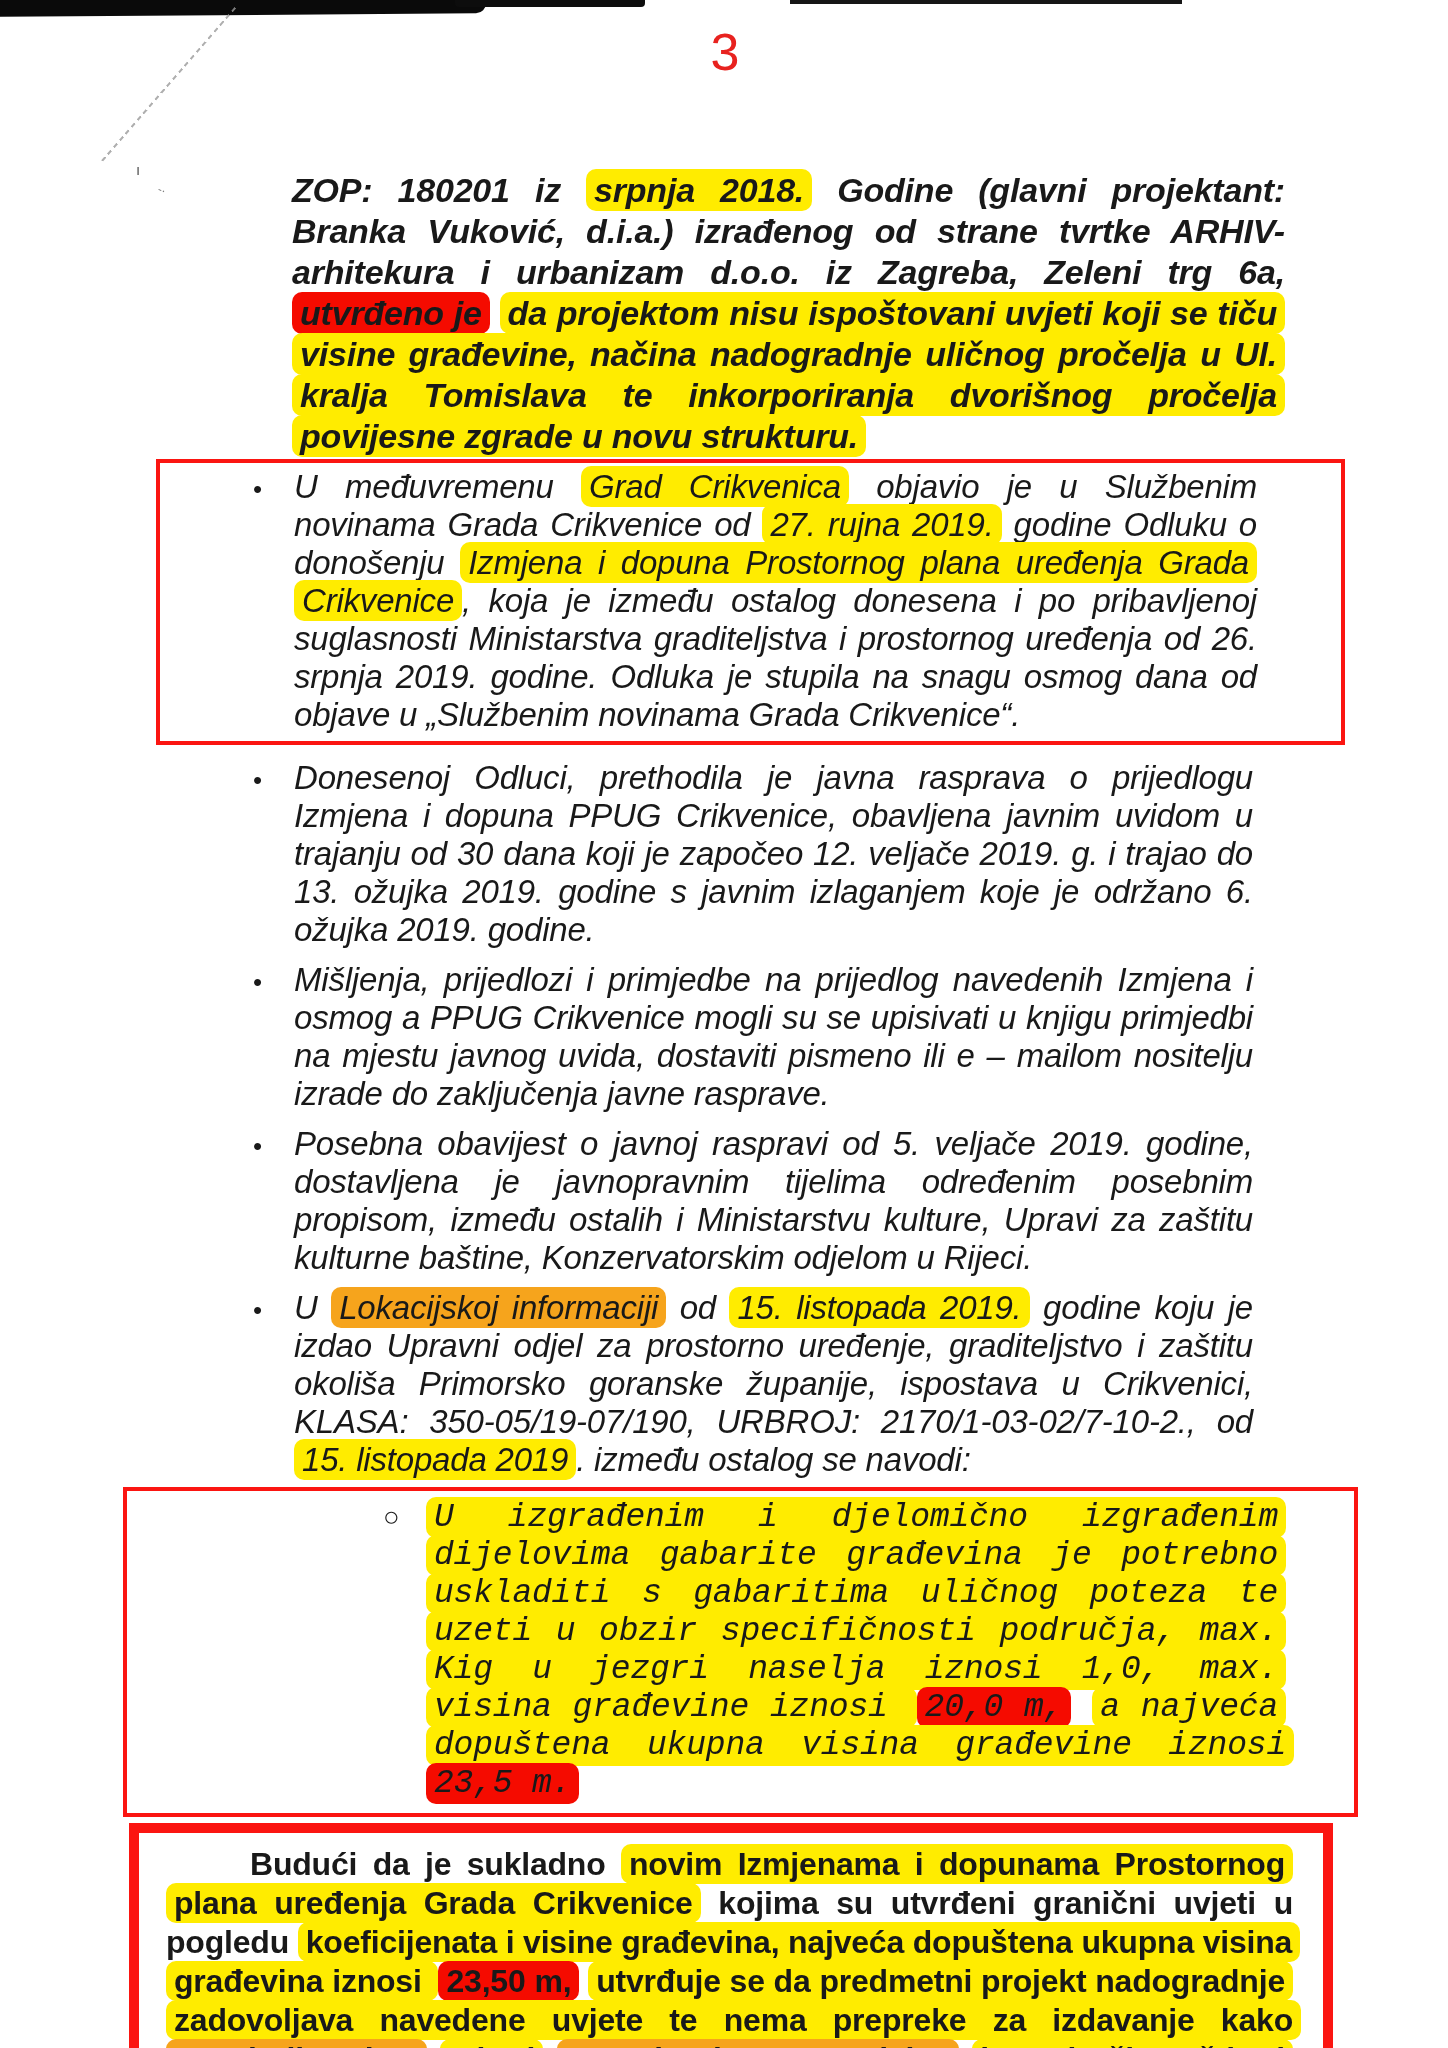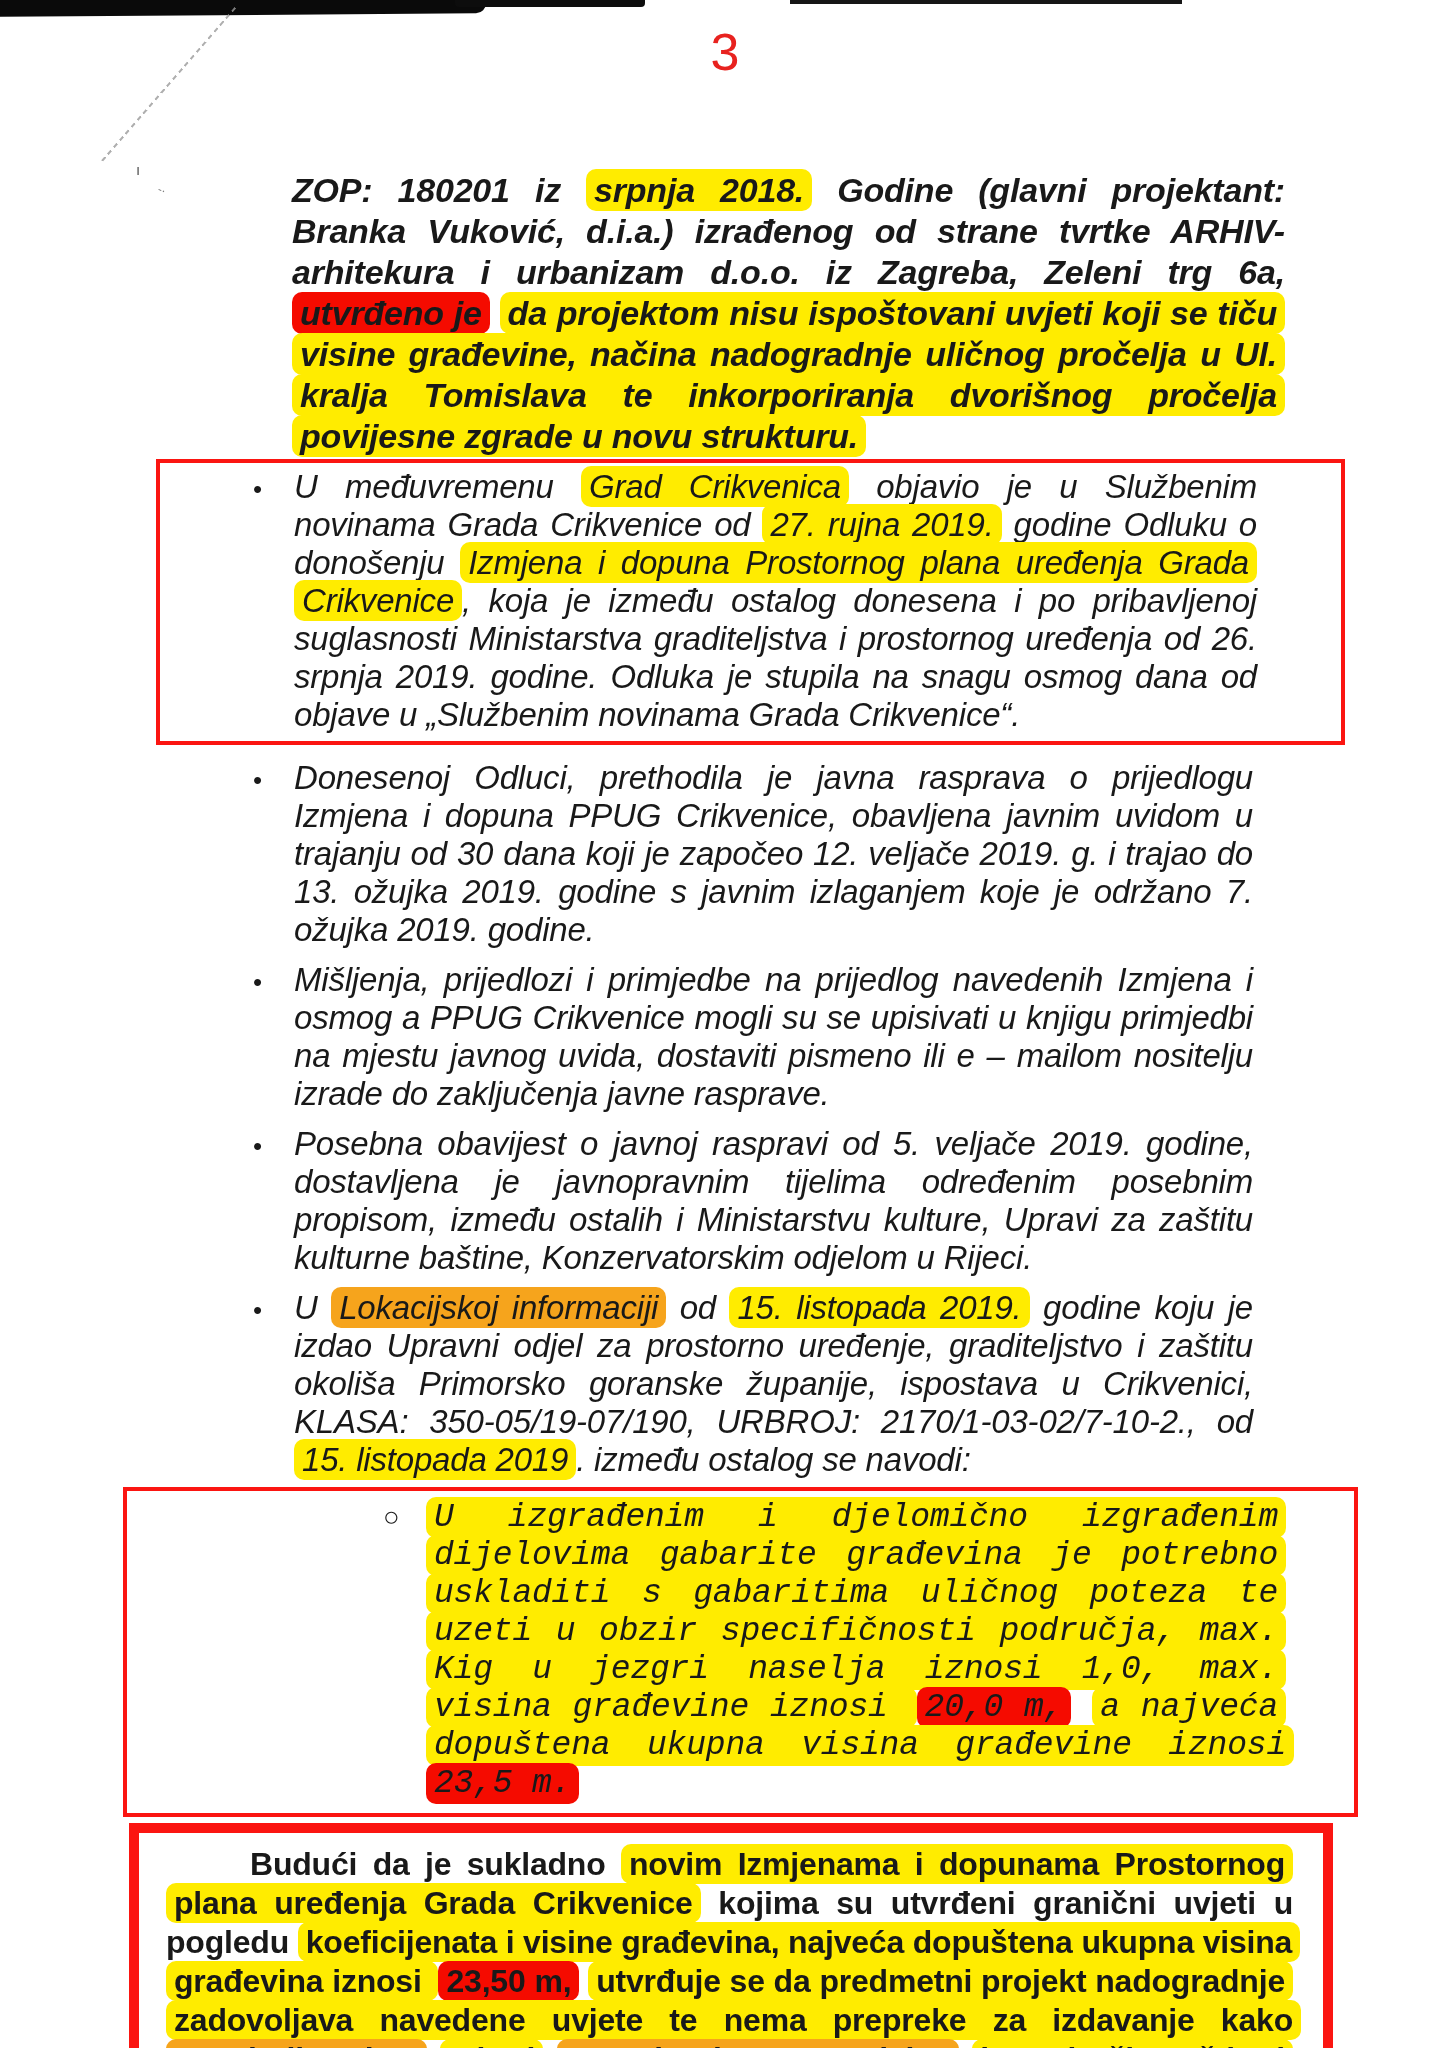--- a/index.html
+++ b/index.html
@@ -122,21 +122,21 @@
     <div class="redbox-1">
       <div class="bullet">
         <span class="marker">•</span>
         <span><span>U međuvremenu </span><span class="hl hl-yellow">Grad Crikvenica</span><span> objavio je u Službenim novinama Grada Crikvenice od </span><span class="hl hl-yellow">27. rujna 2019.</span><span> godine Odluku o donošenju </span><span class="hl hl-yellow">Izmjena i dopuna Prostornog plana uređenja Grada Crikvenice</span><span>, koja je između ostalog donesena i po pribavljenoj suglasnosti Ministarstva graditeljstva i prostornog uređenja od 26. srpnja 2019. godine. Odluka je stupila na snagu osmog dana od objave u „Službenim novinama Grada Crikvenice“.</span></span>
       </div>
     </div>
 
     <div class="bullets-rest">
       <div class="bullet">
         <span class="marker">•</span>
-        <span><span>Donesenoj Odluci, prethodila je javna rasprava o prijedlogu Izmjena i dopuna  PPUG Crikvenice, obavljena javnim uvidom u trajanju od 30 dana koji je započeo 12. veljače 2019. g. i trajao do 13. ožujka 2019. godine s javnim izlaganjem koje je održano 7. ožujka 2019. godine.</span></span>
+        <span><span>Donesenoj Odluci, prethodila je javna rasprava o prijedlogu Izmjena i dopuna  PPUG Crikvenice, obavljena javnim uvidom u trajanju od 30 dana koji je započeo 12. veljače 2019. g. i trajao do 13. ožujka 2019. godine s javnim izlaganjem koje je održano 6. ožujka 2019. godine.</span></span>
       </div>
       <div class="bullet">
         <span class="marker">•</span>
         <span><span>Mišljenja, prijedlozi i primjedbe na prijedlog navedenih Izmjena i osmog a PPUG Crikvenice mogli su se upisivati u knjigu primjedbi na mjestu javnog uvida, dostaviti pismeno ili e – mailom nositelju izrade do zaključenja javne rasprave.</span></span>
       </div>
       <div class="bullet">
         <span class="marker">•</span>
         <span><span>Posebna obavijest o javnoj raspravi od 5. veljače 2019. godine, dostavljena je javnopravnim tijelima određenim posebnim propisom, između ostalih i Ministarstvu kulture, Upravi za zaštitu kulturne baštine, Konzervatorskim odjelom u Rijeci.</span></span>
       </div>
       <div class="bullet">

